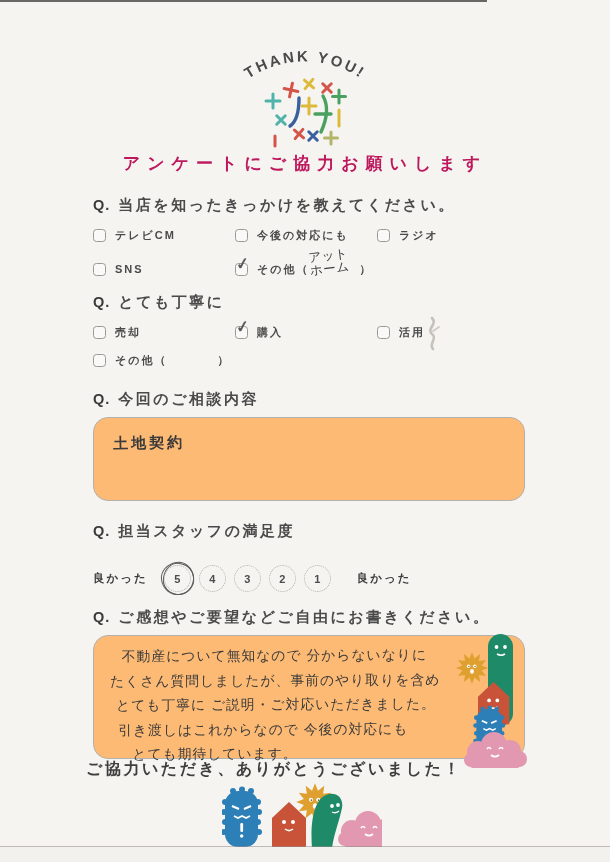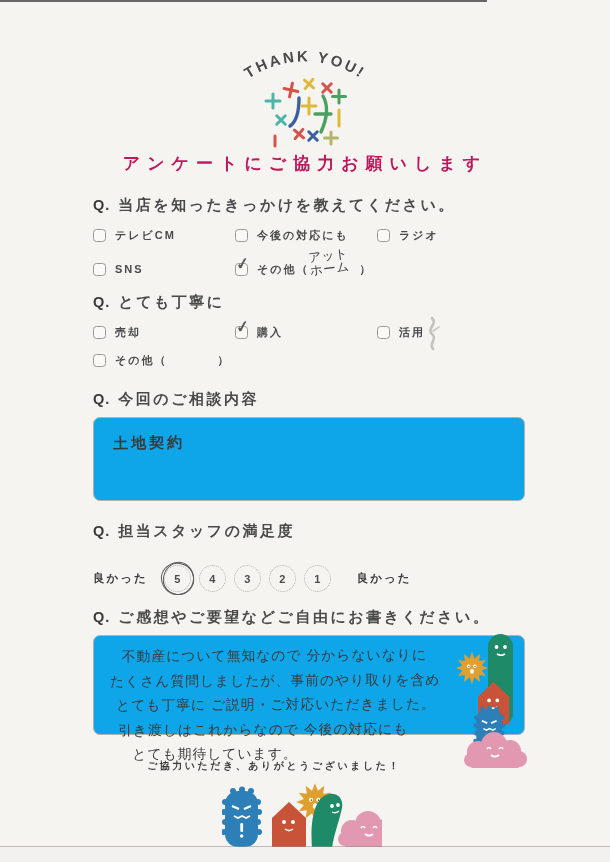--- a/index.html
+++ b/index.html
@@ -40,25 +40,25 @@
   }
   .handwrite { color:#3e3e3e; }
   .other-gap {
     display:inline-block; width:50px; vertical-align:top;
     font-size:12.5px; line-height:13px; letter-spacing:.5px;
     transform:rotate(-7deg) translateY(-7px);
   }
 
   
   .ans-box {
-    margin-top:8px; width:432px; border:1px solid #b3b1ac; border-radius:7px;
-    background:#0ea5e9; position:relative;
+    margin-top:8px; width:432px; border:1px solid #b3b1ac; border-radius:15px;
+    background:#fdba74; position:relative;
   }
   .box-consult { height:84px; }
-  .box-feedback { height:100px; }
+  .box-feedback { height:124px; }
   .hand-answer {
     padding:13px 0 0 19px; font-size:15px; letter-spacing:3px;
     transform:rotate(-1deg); font-weight:bold; color:#3a3a3a;
   }
   .fb-lines { padding:8px 14px 0 14px; transform:rotate(-.3deg); }
   .fb-line { font-size:13.8px; line-height:24.5px; letter-spacing:1px; color:#3a3a3a; white-space:nowrap; }
   .fb-line:nth-of-type(1){ margin-left:14px; }
   .fb-line:nth-of-type(2){ margin-left:2px; }
   .fb-line:nth-of-type(3){ margin-left:8px; }
   .fb-line:nth-of-type(4){ margin-left:10px; }
@@ -79,21 +79,21 @@
     content:""; position:absolute; inset:0; border:1.7px solid #5c5c5c;
     border-radius:54% 46% 50% 50%/48% 52% 46% 54%; transform:rotate(-8deg);
   }
   .ring::after {
     content:""; position:absolute; inset:1px 0 0 2px; border:1.3px solid #5c5c5c;
     border-radius:46% 54% 48% 52%/52% 48% 54% 46%; transform:rotate(7deg);
   }
 
   .footer-thanks {
     position:absolute; top:759px; left:0; width:548px; text-align:center;
-    font-size:10px; font-weight:bold; letter-spacing:2.5px; color:#3e3e3e;
+    font-size:16px; font-weight:bold; letter-spacing:2.5px; color:#3e3e3e;
   }
 
   .smudge { position:absolute; left:420px; top:316px; opacity:.75; }
   .stack-chars { position:absolute; left:448px; top:626px; }
   .bottom-chars { position:absolute; left:222px; top:781px; }
 </style>
 </head>
 <body>
 
 <div class="page">

